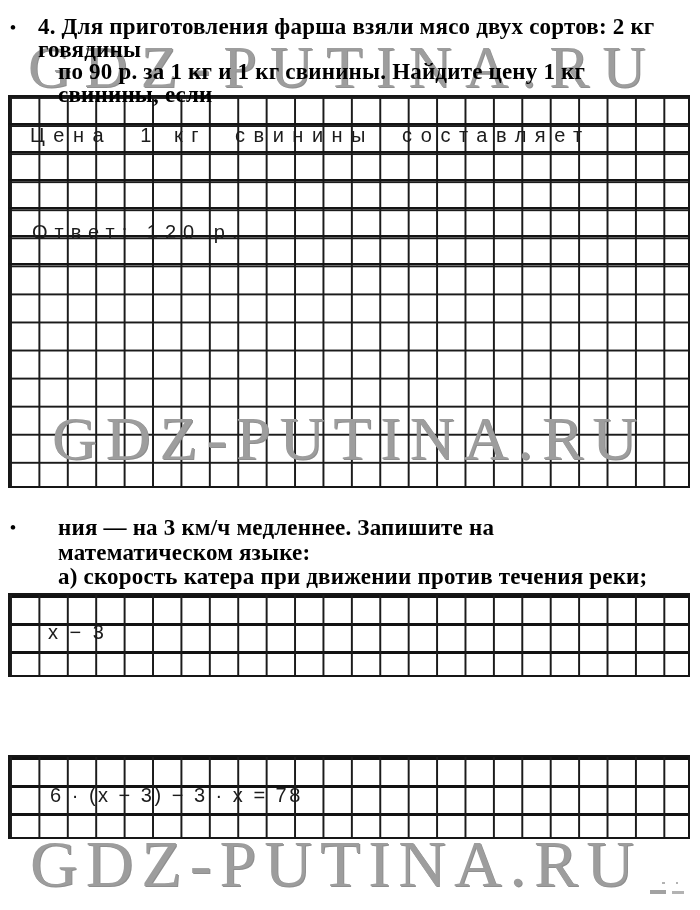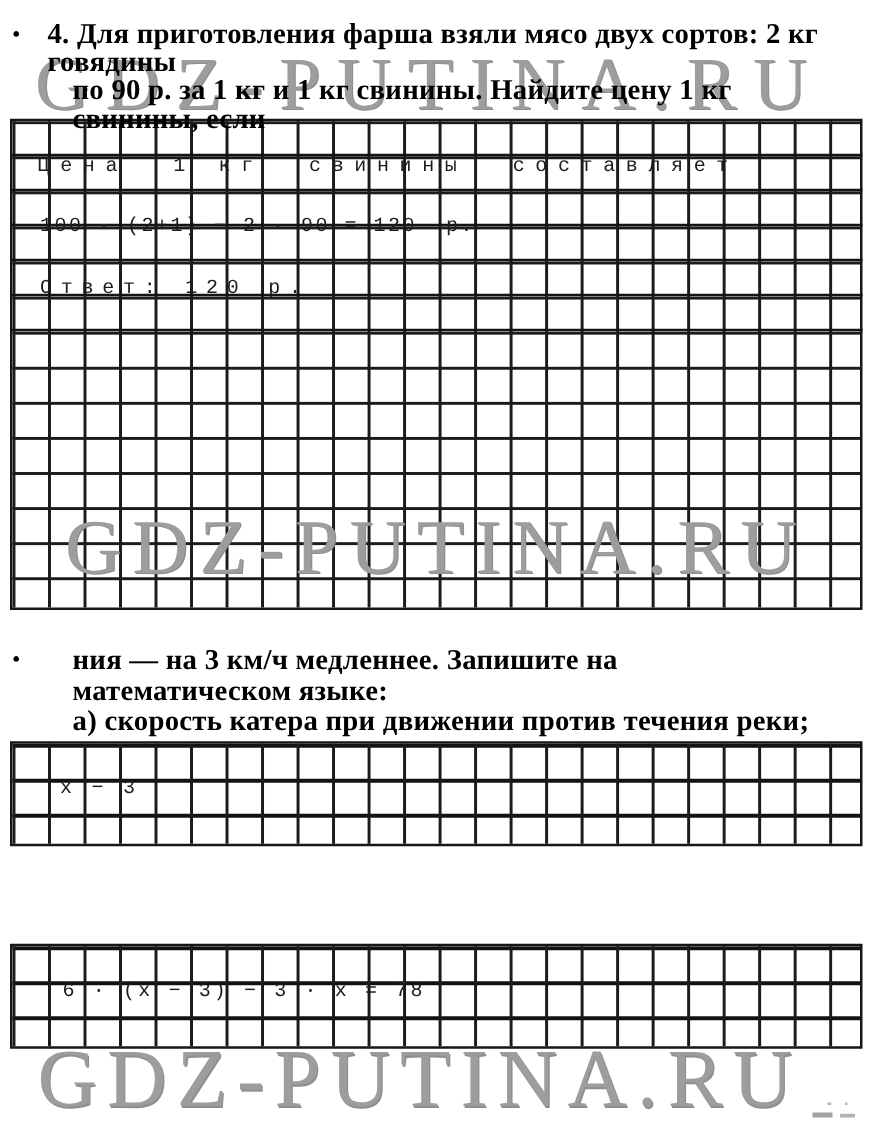--- a/index.html
+++ b/index.html
@@ -28,22 +28,22 @@
         background-size:28.42px 28.07px;}
   .grid.big{top:95px;height:393px;}
   .grid.small{background-image:linear-gradient(to right,#1b1b1b 2px,transparent 2px),
                                linear-gradient(to bottom,#121212 3px,transparent 3px);
               background-size:28.42px 28px;}
   .grid2{top:593px;height:84px;}
   .grid3{top:755px;height:84px;}
   .rule{position:absolute;left:8px;width:682px;height:2px;background:#141414;z-index:1;}
 
   
-  .hw{position:absolute;z-index:4;font-family:Liberation Mono, monospace;
-      font-size:16px;color:#1c1c1c;white-space:pre;text-align:center;}
+  .hw{position:absolute;z-index:4;font-family:Liberation Sans, sans-serif;
+      font-size:20px;color:#1c1c1c;white-space:pre;text-align:center;}
   .hw1{left:30px;top:124px;letter-spacing:8.5px;}
   .hw2{left:32px;top:172px;letter-spacing:2px;}
   .hw3{left:32px;top:221px;letter-spacing:7px;}
   .hw4{left:48px;top:621px;letter-spacing:3px;}
   .hw5{left:50px;top:784px;letter-spacing:2.5px;}
 
   
   .smudge{position:absolute;z-index:2;background:#a2a2a2;}
 </style>
 </head>
@@ -61,21 +61,20 @@
 
   <div class="grid big"></div>
   <div class="rule" style="top:123px;"></div>
   <div class="rule" style="top:151px;"></div>
   <div class="rule" style="top:179px;"></div>
   <div class="rule" style="top:207px;"></div>
   <div class="rule" style="top:235px;"></div>
   <div class="rule" style="top:263px;"></div>
 
   <div class="hw hw1">Цена  1 кг  свинины  составляет</div>
-  <div class="hw hw2">100 · (2+1) − 2 · 90 = 120  р.</div>
   <div class="hw hw3">Ответ: 120 р.</div>
 
   <div class="wm wm2">GDZ-PUTINA.RU</div>
 
   <span class="bullet" style="left:10px;top:518px;">•</span>
   <div class="ptext" style="left:58px;top:516px;width:616px;line-height:24.5px;">
     <div>ния — на 3 км/ч медленнее. Запишите на математическом языке:</div>
     <div>а) скорость катера при движении против течения реки;</div>
   </div>
 

